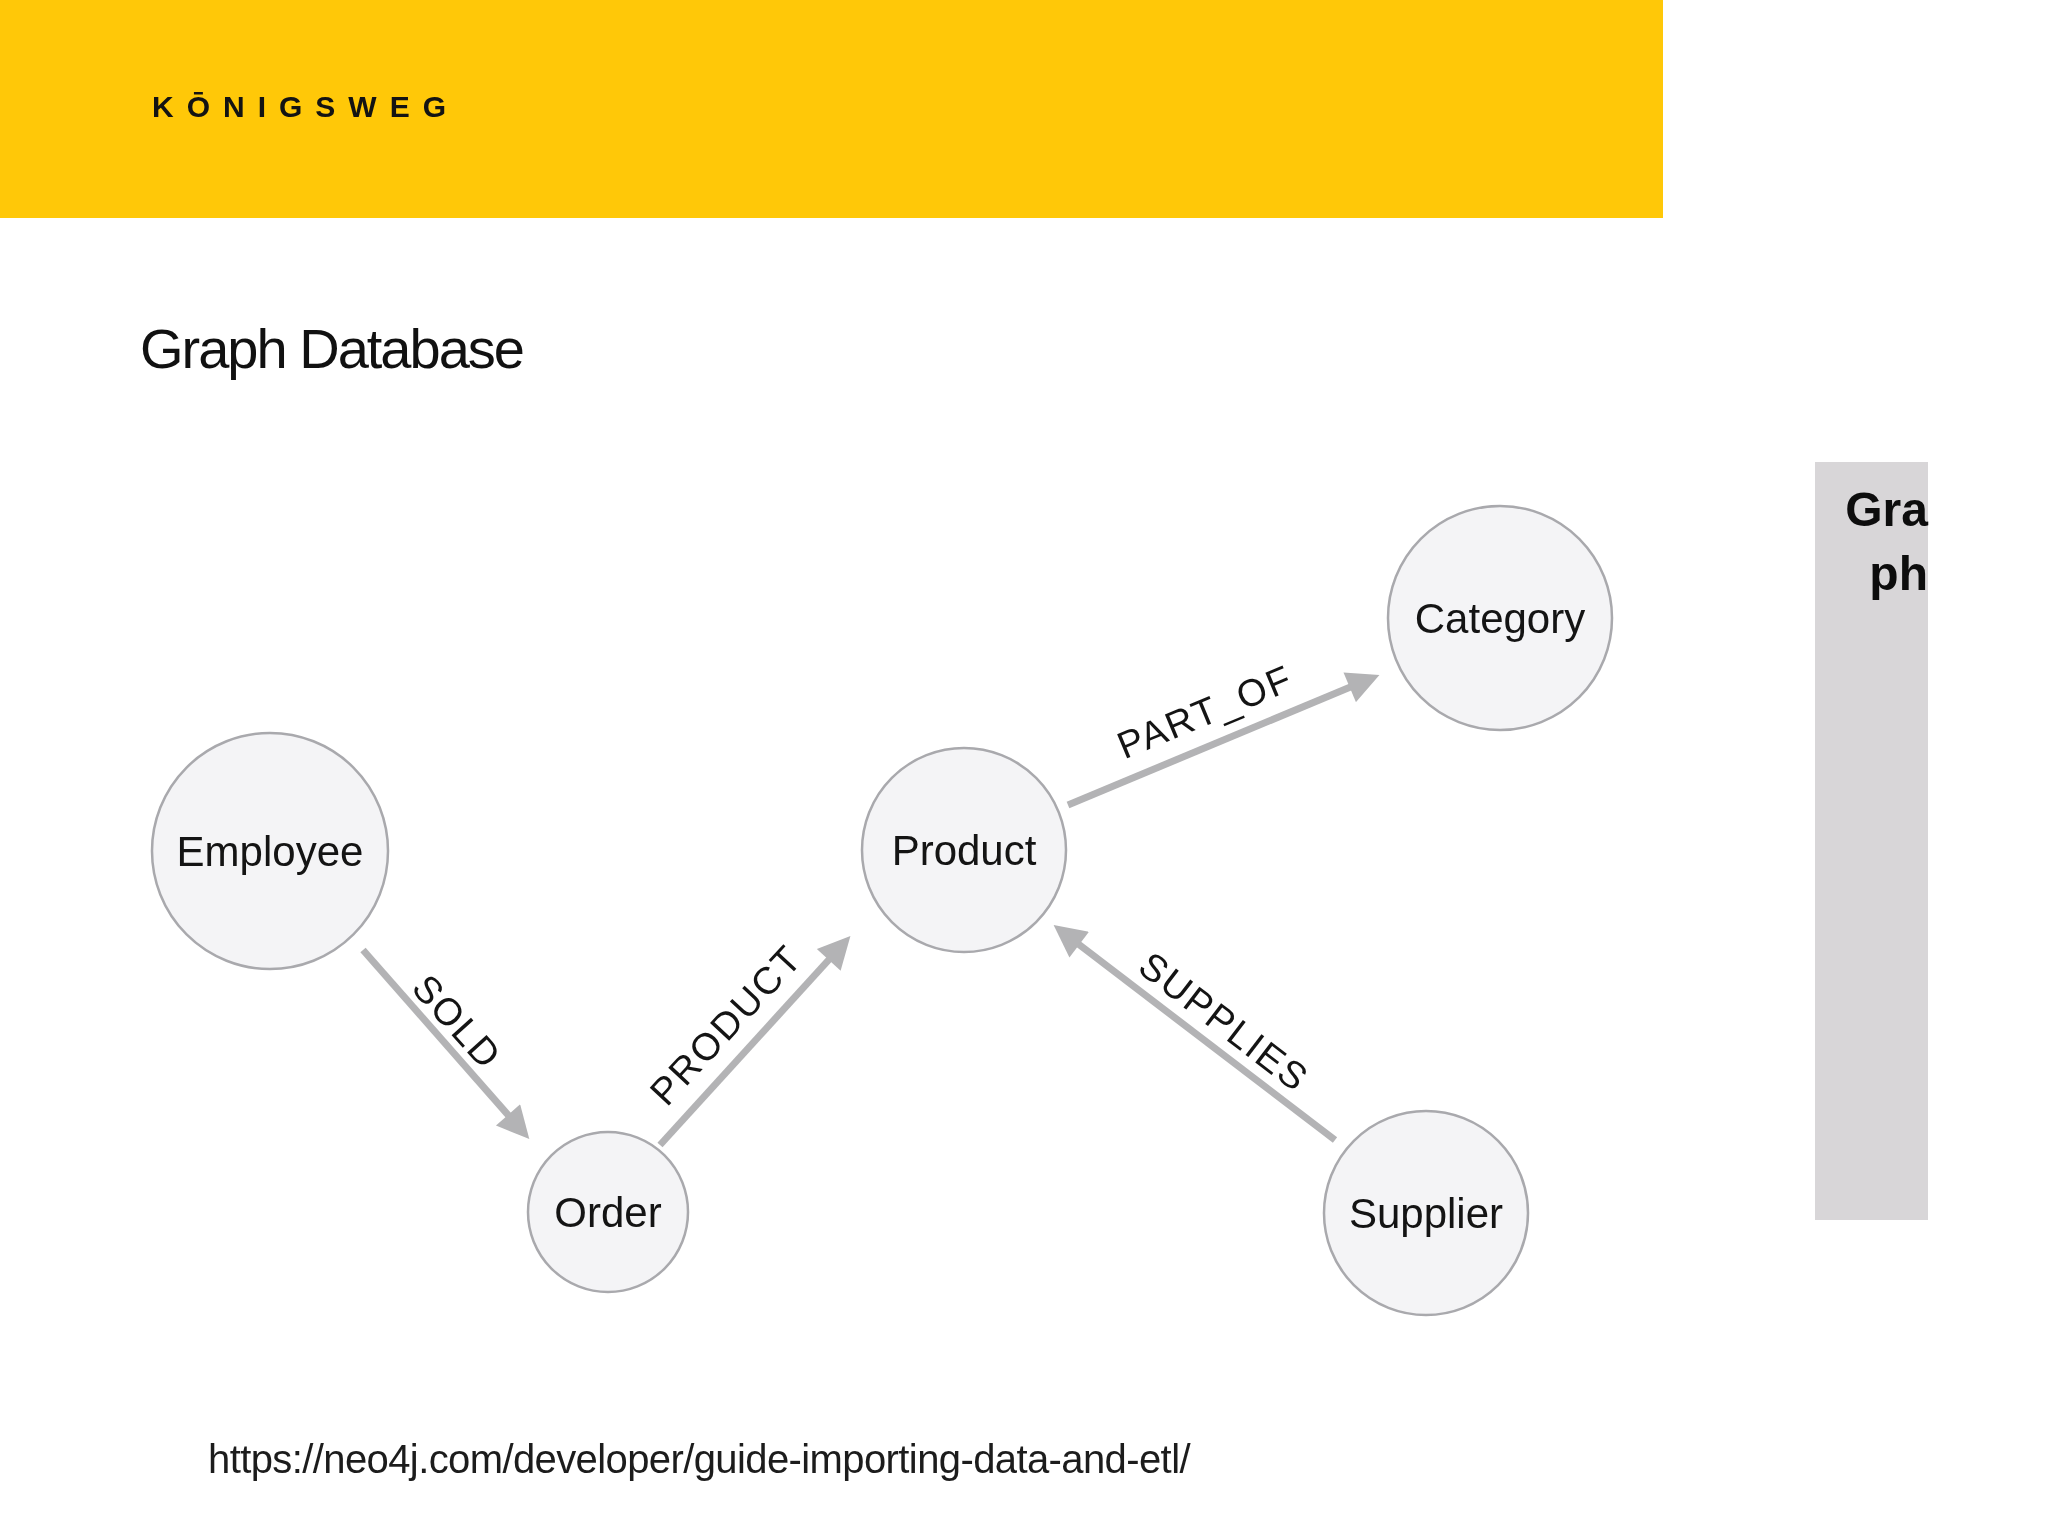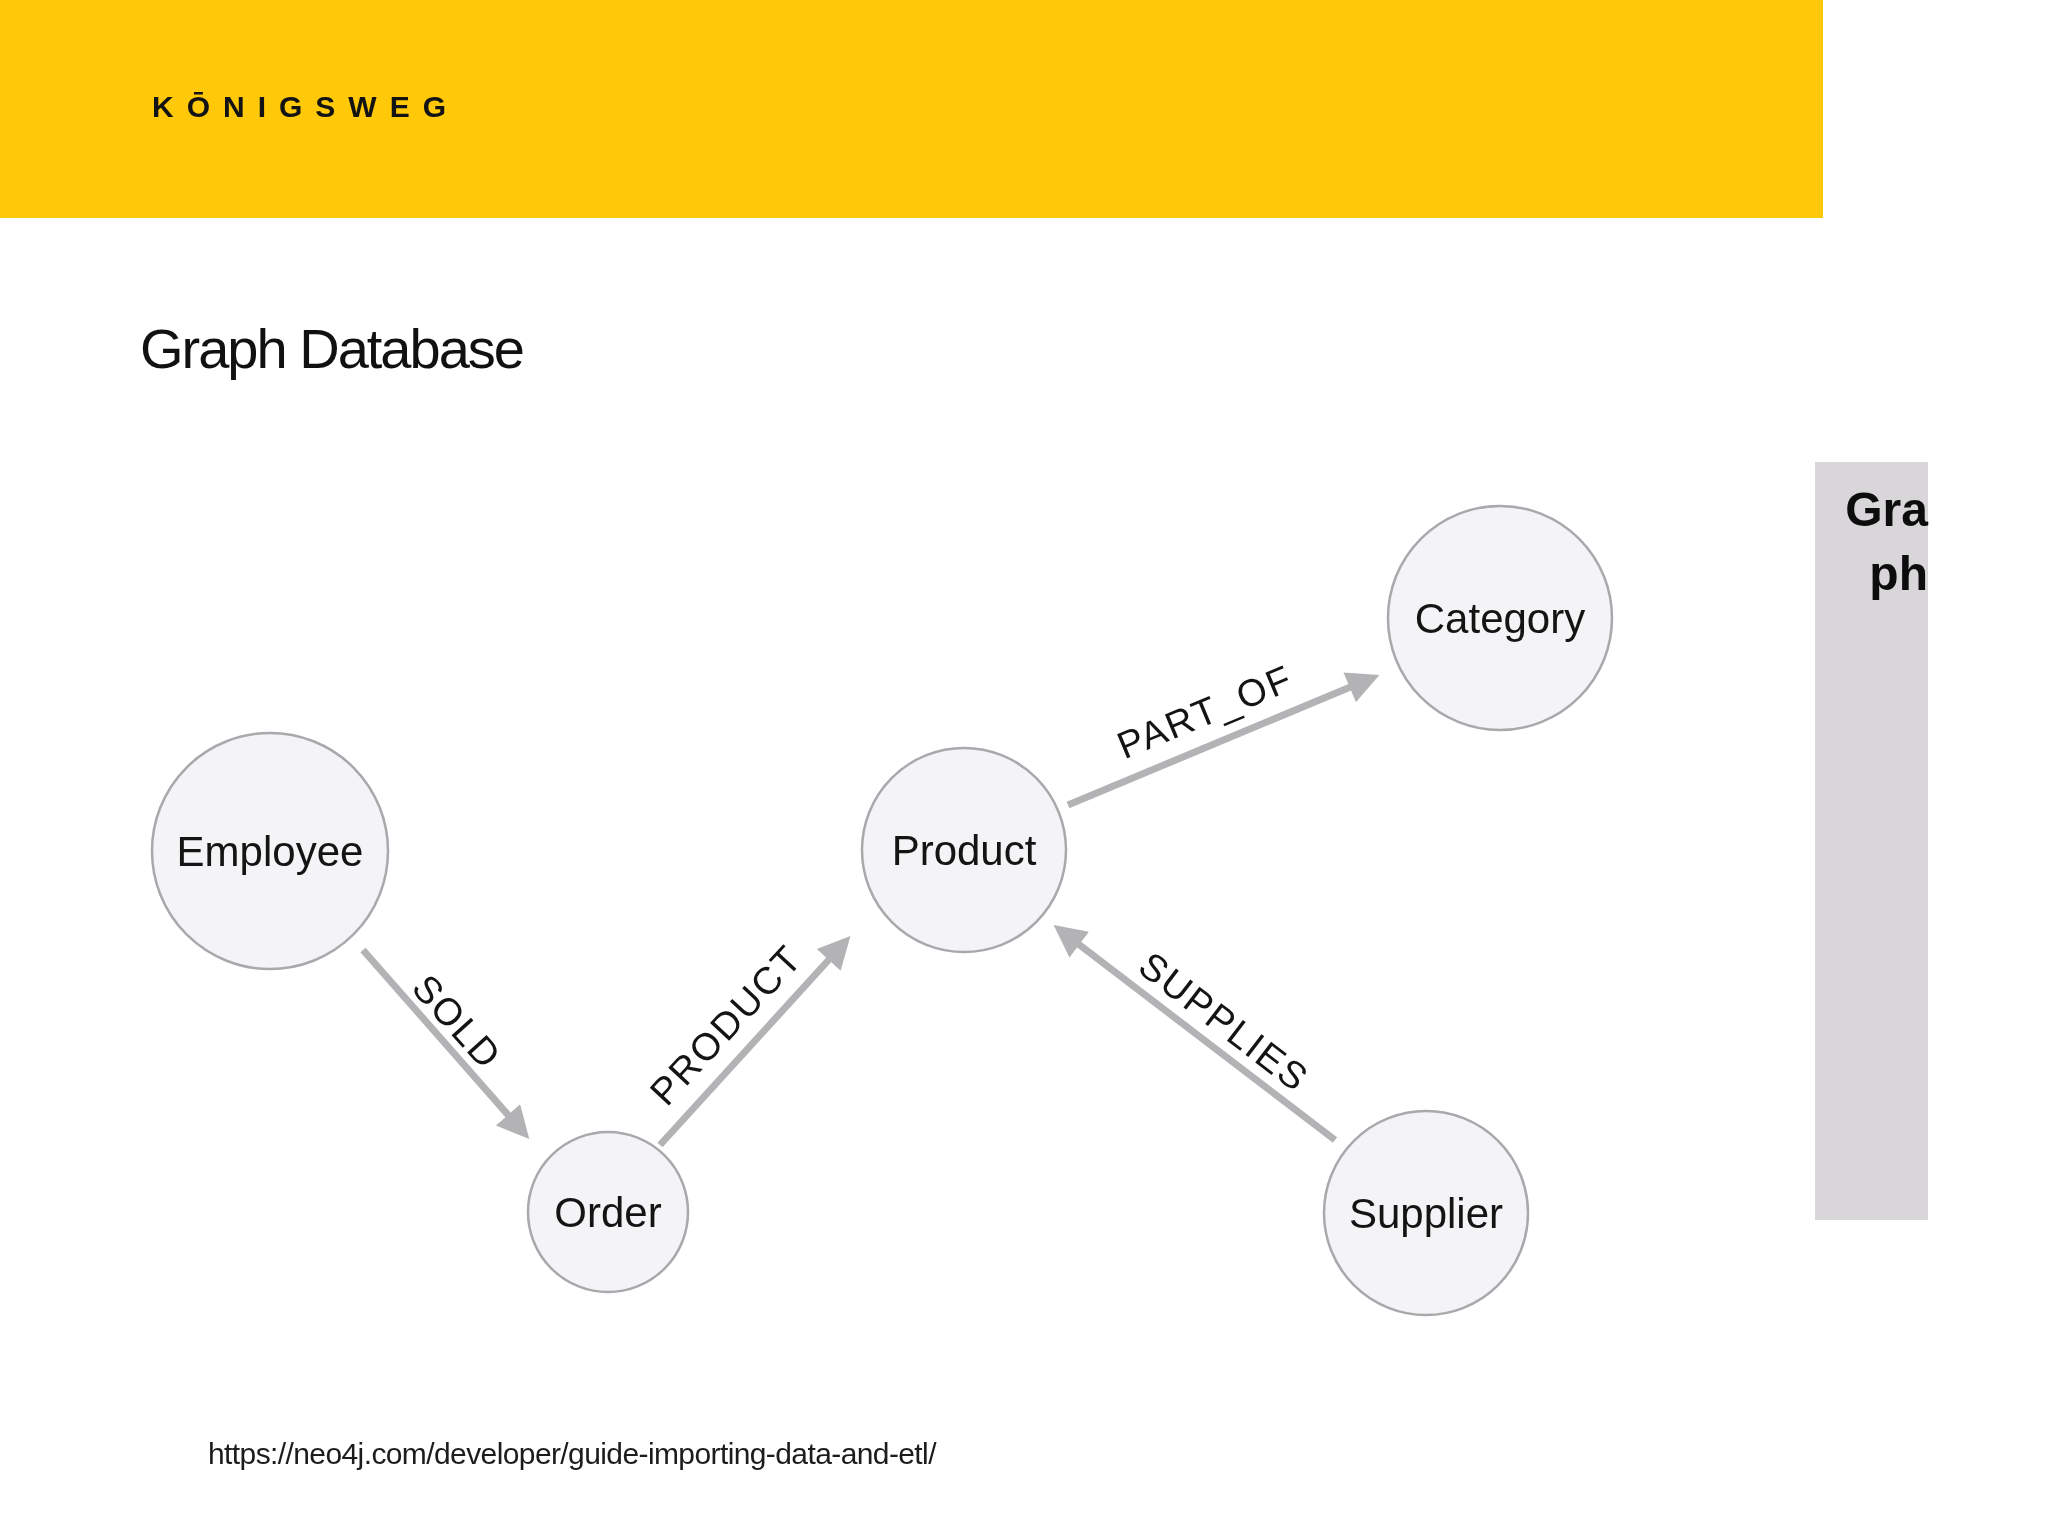--- a/index.html
+++ b/index.html
@@ -8,21 +8,21 @@
     width: 2048px;
     height: 1536px;
     background: #ffffff;
     overflow: hidden;
     font-family: "Liberation Sans", sans-serif;
     color: #141414;
   }
   .topbar {
     position: absolute;
     left: 0; top: 0;
-    width: 1823px; height: 218px;
+    width: 1663px; height: 218px;
   }
   .logo {
     position: absolute;
     left: 152px; top: 90px;
     font-size: 30px;
     font-weight: 600;
     letter-spacing: 13px;
     color: #131313;
     white-space: nowrap;
   }
@@ -61,21 +61,21 @@
     text-align: right;
     font-size: 48px;
     line-height: 64px;
     font-weight: 700;
     color: #0d0d0d;
   }
   .side-tab span { display: block; }
   .footer-url {
     position: absolute;
     left: 208px; top: 1437px;
-    font-size: 30px;
+    font-size: 40px;
     letter-spacing: -0.6px;
     color: #1c1c1c;
     white-space: nowrap;
   }
 </style>
 </head>
 <body>
 
 <div class="slide">
 

